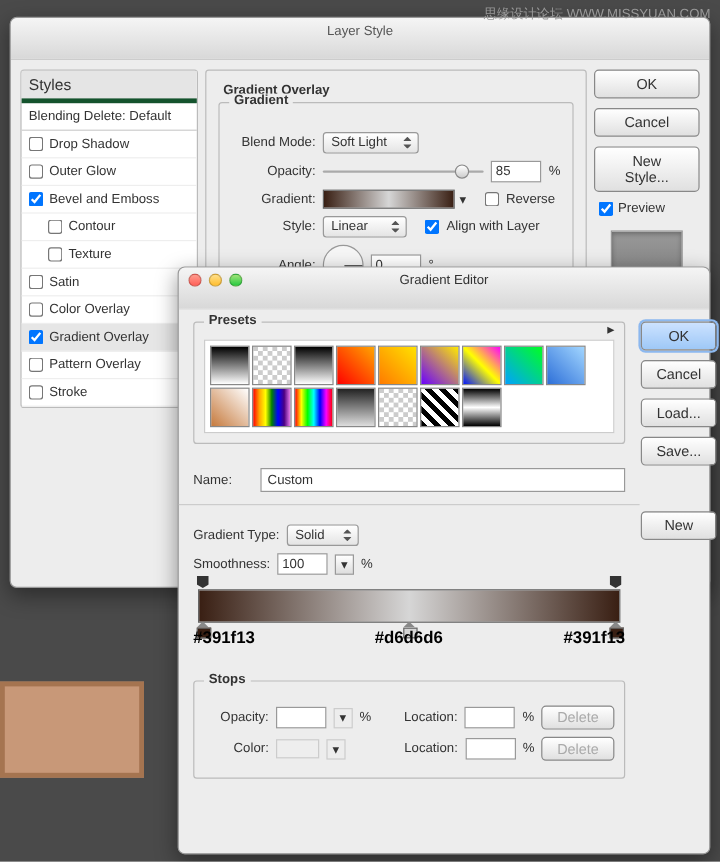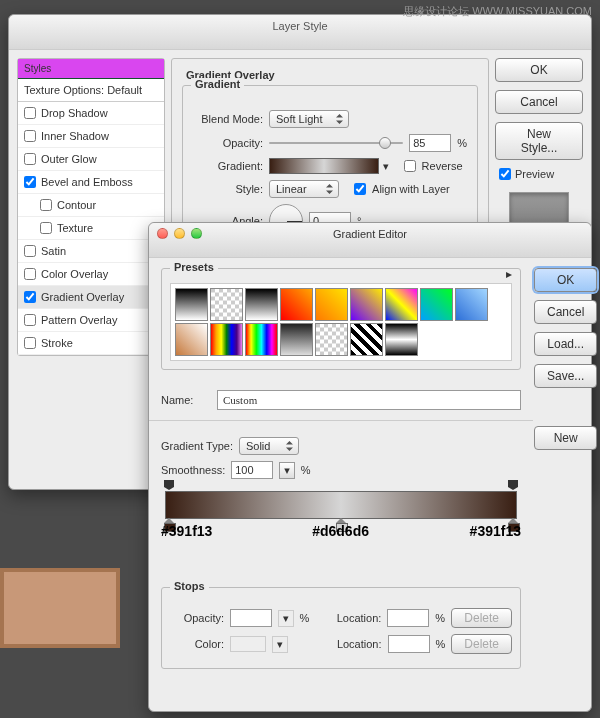--- a/index.html
+++ b/index.html
@@ -8,21 +8,21 @@
 .dialog{position:absolute;background:#ededed;border:1px solid #999;border-radius:6px;box-shadow:0 6px 18px rgba(0,0,0,.4)}
 .titlebar{height:35px;text-align:center;line-height:22px;color:#555;border-bottom:1px solid #ccc;background:linear-gradient(#f5f5f5,#d8d8d8);border-radius:6px 6px 0 0}
 .traffic{position:absolute;left:8px;top:5px;display:flex;gap:6px}
 .traffic span{width:11px;height:11px;border-radius:50%;border:1px solid rgba(0,0,0,.2)}
 .tl-r{background:linear-gradient(#ff9b8e,#ff5f57)}
 .tl-y{background:linear-gradient(#ffe08a,#ffbd2e)}
 .tl-g{background:linear-gradient(#a0e57a,#28c940)}
 .layer-style{left:8px;top:14px;width:584px;height:476px}
 .ls-body{display:flex;padding:8px 8px 8px 8px;gap:6px}
 .styles-panel{width:148px;border:1px solid #bbb;background:#fff;border-radius:3px}
-.sp-head{background:#d946ef;border-bottom:1px solid #14532d;padding:4px 6px;font-size:10px}
+.sp-head{background:#e5e5e5;border-bottom:4px solid #14532d;padding:4px 6px;font-size:13px}
 .sp-sub{border-bottom:1px solid #ccc;padding:5px 6px;font-size:11px}
 .sp-item{padding:5px 6px;border-bottom:1px solid #eee;display:flex;align-items:center;gap:5px}
 .sp-item.sel{background:#e6e6e6}
 .sp-item.indent{padding-left:22px}
 input[type=checkbox]{width:12px;height:12px}
 .center{flex:1;border:1px solid #bbb;border-radius:3px;padding:8px 10px;background:#ededed;position:relative}
 .fieldset{border:1px solid #bbb;border-radius:3px;padding:18px 10px 10px;position:relative;margin-top:4px}
 .legend{position:absolute;top:-8px;left:8px;background:#ededed;padding:0 4px;font-weight:bold;font-size:11px}
 .row{display:flex;align-items:center;margin:6px 0;gap:6px}
 .row label{width:70px;text-align:right}
@@ -48,43 +48,39 @@
 .ge-right{width:76px;display:flex;flex-direction:column;gap:8px}
 .presets-box{border:1px solid #bbb;border-radius:3px;padding:14px 8px 8px;position:relative;margin-bottom:10px}
 .presets-grid{display:flex;flex-wrap:wrap;gap:2px;background:#fff;border:1px solid #ccc;padding:4px}
 .preset{width:33px;height:33px;border:1px solid #888}
 .grad-bar{height:28px;border:1px solid #666;background:linear-gradient(to right,#391f13,#d6d6d6,#391f13);position:relative;margin:12px 4px 4px}
 .stop-top{position:absolute;top:-12px;width:10px;height:10px;background:#333;clip-path:polygon(0 0,100% 0,100% 70%,50% 100%,0 70%)}
 .stop-bot{position:absolute;bottom:-12px;width:10px;height:12px}
 .stop-bot::before{content:"";position:absolute;top:0;left:0;width:10px;height:5px;background:#888;clip-path:polygon(50% 0,100% 100%,0 100%)}
 .stop-bot::after{content:"";position:absolute;top:5px;left:0;width:10px;height:7px;border:1px solid #666;background:var(--c,#fff)}
 .hex-label{position:absolute;font-size:14px;font-weight:bold;color:#000}
-.stops-box{border:1px solid #bbb;border-radius:3px;padding:14px 8px 8px;position:relative;margin-top:44px}
+.stops-box{border:1px solid #bbb;border-radius:3px;padding:14px 8px 8px;position:relative;margin-top:24px}
 .disabled{color:#aaa}
 .bg-deco{position:absolute;left:0;bottom:70px;width:120px;height:80px;background:#c89878;border:4px solid #a57450;z-index:-1}
 </style>
 </head>
 <body>
 
 <div class="watermark">思缘设计论坛  WWW.MISSYUAN.COM</div>
 <div class="bg-deco"></div>
 
 <div class="dialog layer-style">
   <div class="titlebar">Layer Style</div>
   <div class="ls-body">
     <div class="styles-panel">
       <div class="sp-head">Styles</div>
-      <div class="sp-sub">Texture Options: Default</div>
+      <div class="sp-sub">Blending Delete: Default</div>
       <div class="sp-item">
           <input type="checkbox" style="">
           <span>Drop Shadow</span>
-        </div>
-      <div class="sp-item">
-          <input type="checkbox" style="">
-          <span>Inner Shadow</span>
         </div>
       <div class="sp-item">
           <input type="checkbox" style="">
           <span>Outer Glow</span>
         </div>
       <div class="sp-item">
           <input type="checkbox" checked="" style="">
           <span>Bevel and Emboss</span>
         </div>
       <div class="sp-item indent">
@@ -193,21 +189,21 @@
           <div class="preset" style="background:linear-gradient(90deg,red,orange,yellow,green,blue,indigo,violet)"></div>
           <div class="preset" style="background:linear-gradient(90deg,red,#ff0,#0f0,cyan,blue,#f0f,red)"></div>
           <div class="preset" style="background:linear-gradient(#222,#ddd)"></div>
           <div class="preset" style="background:repeating-conic-gradient(#ccc 0 25%,#fff 0 50%) 0/8px 8px"></div>
           <div class="preset" style="background:repeating-linear-gradient(45deg,#000 0 4px,#fff 4px 8px)"></div>
           <div class="preset" style="background:linear-gradient(#000,#fff,#000)"></div>
         </div>
       </div>
       <div class="row" style="margin-top:20px">
           <span style="width:50px">Name:</span>
-          <input class="textbox" style="flex: 1 1 0%; font-family: Liberation Serif, serif;" value="Custom">
+          <input class="textbox" style="flex: 1 1 0%;" value="Custom">
         </div>
 
       <div style="border-top:1px solid #ccc;margin:10px -12px 0;padding:10px 12px 0">
       <div class="row">
             <span>Gradient Type:</span>
             <span class="select" style="min-width:60px">Solid</span>
           </div>
       <div class="row">
             <span>Smoothness:</span>
             <input class="numbox" value="100" style="">

